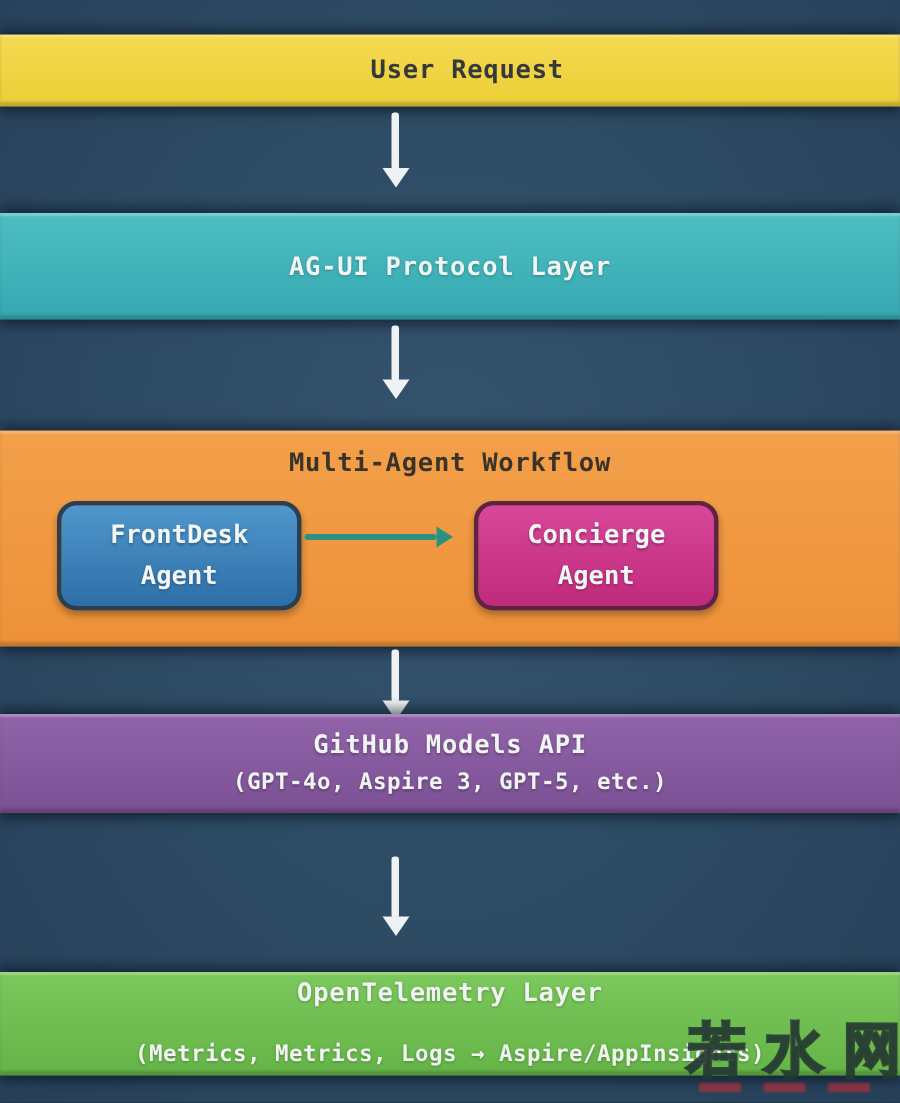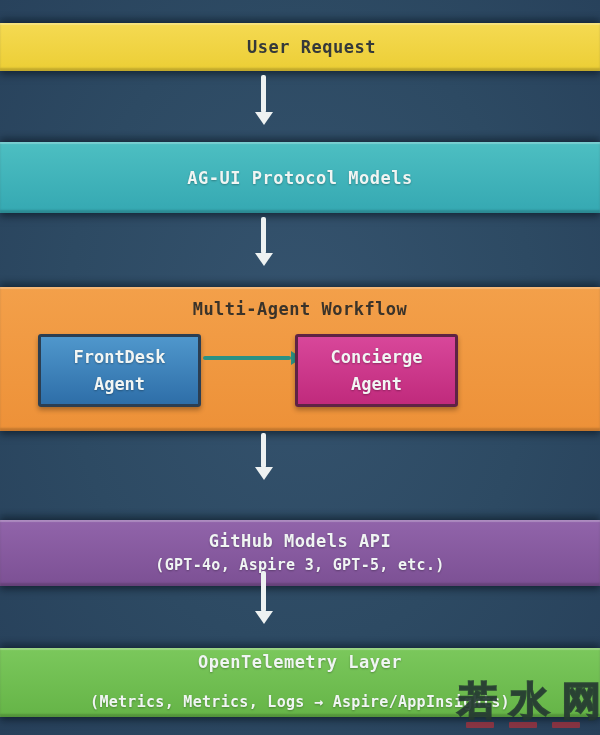--- a/index.html
+++ b/index.html
@@ -12,21 +12,21 @@
     position:absolute; left:0; right:0;
     display:flex; flex-direction:column; justify-content:center; align-items:center;
     text-align:center;
     box-shadow: 0 4px 7px rgba(5,15,25,.5), 0 -4px 7px rgba(5,15,25,.45),
                 inset 0 2px 1px rgba(255,255,255,.25), inset 0 -3px 2px rgba(0,0,0,.18);
   }
   .band-yellow { top:23px;  height:48px; background:linear-gradient(180deg,#f5da52,#ecce35);padding-left:23px; }
   .band-teal   { top:142px; height:71px; background:linear-gradient(180deg,#4dbfc2,#35a8b2); }
   .band-orange { top:287px; height:144px; background:linear-gradient(180deg,#f3a04a,#ed9138);
                  justify-content:flex-start; }
-  .band-purple { top:520px; height:66px; background:linear-gradient(180deg,#9164aa,#7c5094); }
+  .band-purple { top:476px; height:66px; background:linear-gradient(180deg,#9164aa,#7c5094); }
   .band-green  { top:648px; height:69px; background:linear-gradient(180deg,#7bc85c,#65b447);gap:16px; }
 
   .title {
     font-size:17px; font-weight:bold; letter-spacing:.5px; line-height:24px;
   }
   .subtitle {
     font-size:15px; font-weight:bold; letter-spacing:.3px; line-height:25px;
   }
   .txt-dark  { color:#35393a; }
   .txt-light { color:#f0f5f3; text-shadow:0 1px 2px rgba(0,0,0,.28); }
@@ -44,30 +44,30 @@
     border-top:13px solid #eef2f2;
   }
   .varrow-1 { top:75px;  height:38px; }
   .varrow-2 { top:217px; height:37px; }
   .varrow-3 { top:433px; height:35px; }
   .varrow-4 { top:571px; height:41px; }
 
   
   .agent-box {
     position:absolute; top:47px; height:67px; width:157px;
-    border:3px solid; border-radius:3px;
+    border:3px solid; border-radius:13px;
     display:flex; align-items:center; justify-content:center; text-align:center;
     box-shadow:0 3px 5px rgba(0,0,0,.3);
   }
   .agent-box .agent-label {
     color:#f2f6f4; font-size:17px; font-weight:bold; line-height:27px;
     white-space:pre-line; text-shadow:0 1px 2px rgba(0,0,0,.3);
   }
   .agent-frontdesk { left:38px;  background:linear-gradient(180deg,#4f97cc,#2e6ea8); border-color:#2b3e52; }
-  .agent-concierge { left:295px; background:linear-gradient(180deg,#d8479a,#c02a7c); border-color:#5e2344; }
+  .agent-concierge { left:316px; background:linear-gradient(180deg,#d8479a,#c02a7c); border-color:#5e2344; }
 
   
   .harrow {
     position:absolute; top:69px; left:203px; width:88px; height:4px;
     background:#2b9183; border-radius:2px;
   }
   .harrow::after {
     content:""; position:absolute; right:-11px; top:50%; transform:translateY(-50%);
     width:0; height:0;
     border-top:7px solid transparent; border-bottom:7px solid transparent;
@@ -97,21 +97,21 @@
 
 <div class="canvas">
 
   <section class="band band-yellow">
     <div class="title txt-dark">User Request</div>
   </section>
 
   <div class="varrow varrow-1"></div>
 
   <section class="band band-teal">
-    <div class="title txt-light">AG-UI Protocol Models</div>
+    <div class="title txt-light">AG-UI Protocol Layer</div>
   </section>
 
   <div class="varrow varrow-2"></div>
 
   <section class="band band-orange">
     <div class="title">Multi-Agent Workflow</div>
 
     <div class="agent-box agent-frontdesk">
       <span class="agent-label">FrontDesk
 Agent</span>

